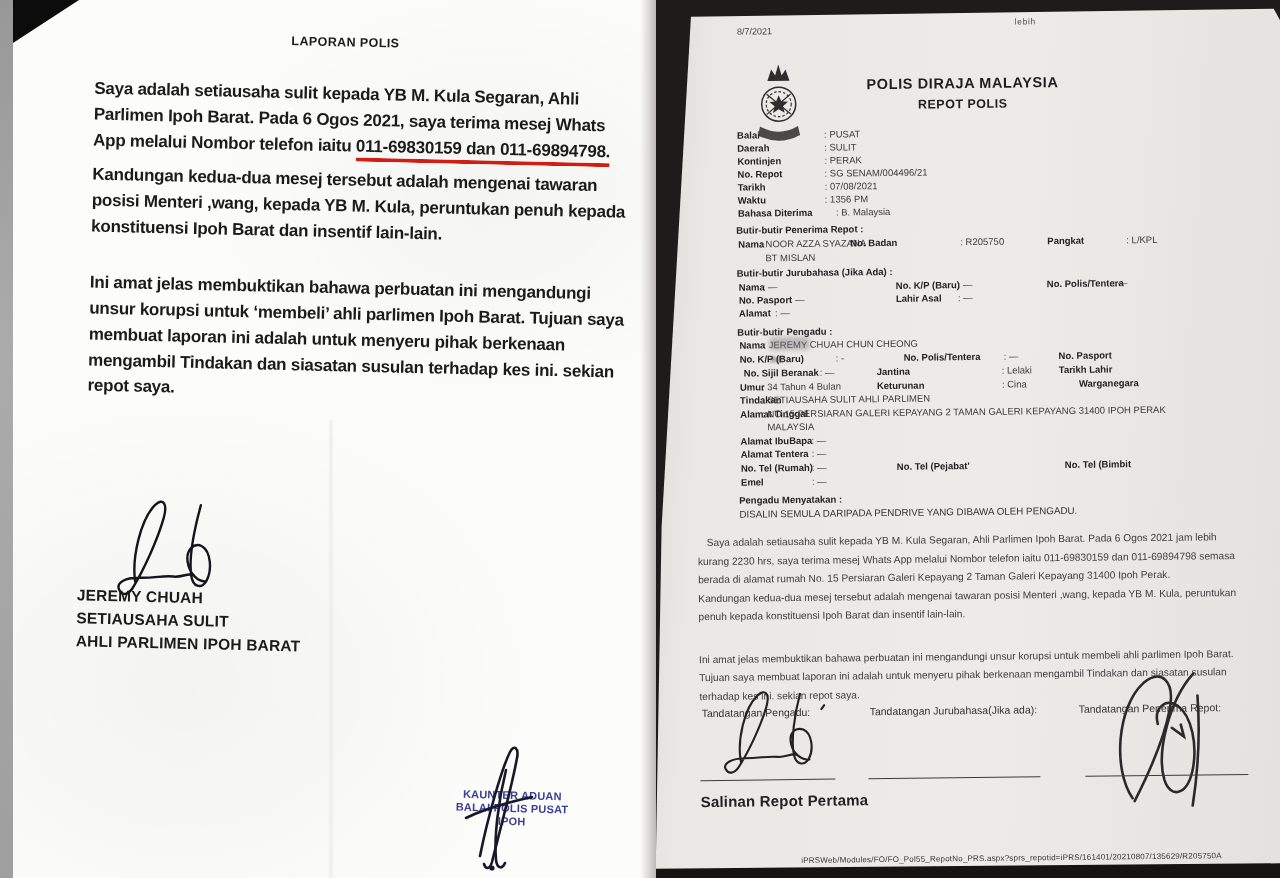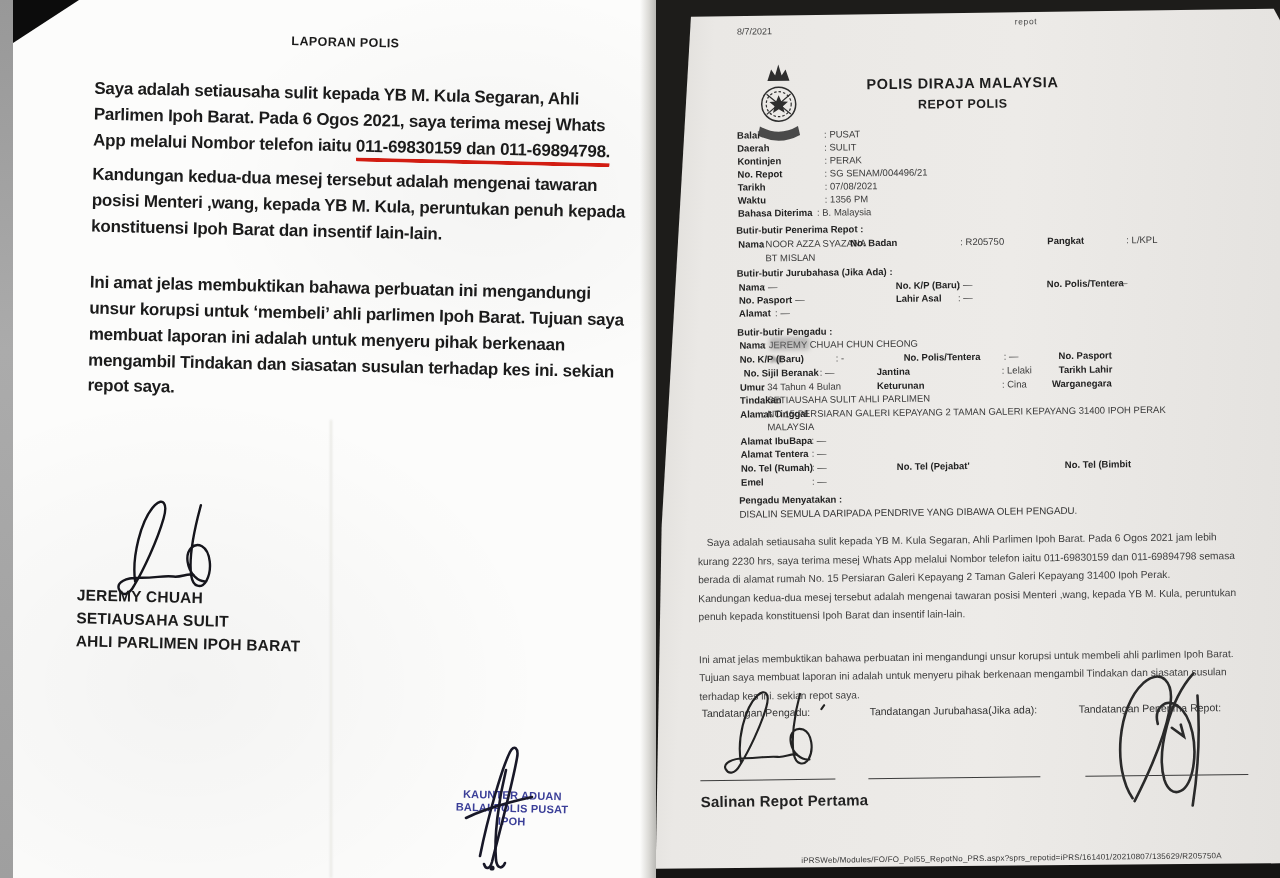--- a/index.html
+++ b/index.html
@@ -121,21 +121,21 @@
     </svg>
 
     <div class="left-edge-shadow"></div>
   </div>
 
   <div class="right-photo">
     <div class="right-paper"></div>
 
     <div class="right-content">
       <div class="rdate">8/7/2021</div>
-      <div class="iprs">repot</div>
+      <div class="iprs">lebih</div>
 
       <svg class="crest" width="58" height="90" viewBox="0 0 58 90">
         <g stroke="#2e2e2e" fill="none" stroke-width="1.5">
           <path d="M19 18 l3 -9 l4 6 l3 -10 l3 10 l4 -6 l3 9 z" fill="#2e2e2e"></path>
           <circle cx="29" cy="42" r="17"></circle>
           <circle cx="29" cy="42" r="12.5" stroke-dasharray="2.5 2" stroke-width="1.2"></circle>
           <path d="M17 32 L41 52 M41 32 L17 52" stroke-width="1.2"></path>
           <path d="M29 33 l2.6 6.2 6.7 0.5 -5.1 4.4 1.6 6.6 -5.8 -3.6 -5.8 3.6 1.6 -6.6 -5.1 -4.4 6.7 -0.5 z" fill="#2e2e2e" stroke="none"></path>
           <path d="M10 64 q19 11 38 0 l2 9 q-21 11 -42 0 z" fill="#2e2e2e" opacity="0.85" stroke="none"></path>
         </g>
@@ -163,21 +163,21 @@
       <div class="rrow" style="top:179px">
           <span class="lb" style="left:44px">Tarikh</span>
           <span class="vl" style="left:131px">: 07/08/2021</span>
         </div>
       <div class="rrow" style="top:192px">
           <span class="lb" style="left:44px">Waktu</span>
           <span class="vl" style="left:131px">: 1356 PM</span>
         </div>
       <div class="rrow" style="top:205px">
           <span class="lb" style="left:44px">Bahasa Diterima</span>
-          <span class="vl" style="left:123px">: B. Malaysia</span>
+          <span class="vl" style="left:142px">: B. Malaysia</span>
         </div>
 
       <div class="sect" style="top:222px">Butir-butir Penerima Repot :</div>
       <div class="rrow" style="top:236px">
         <span class="lb" style="left:44px">Nama</span>
         <span class="vl" style="left:66px">: NOOR AZZA SYAZANA</span>
         <span class="lb" style="left:156px">No. Badan</span>
         <span class="vl" style="left:266px">: R205750</span>
         <span class="lb" style="left:353px">Pangkat</span>
         <span class="vl" style="left:432px">: L/KPL</span>
@@ -225,21 +225,21 @@
         <span class="vl" style="left:124px">: —</span>
         <span class="lb" style="left:181px">Jantina</span>
         <span class="vl" style="left:306px">: Lelaki</span>
         <span class="lb" style="left:363px">Tarikh Lahir</span>
       </div>
       <div class="rrow" style="top:379px">
         <span class="lb" style="left:44px">Umur</span>
         <span class="vl" style="left:66px">: 34 Tahun 4 Bulan</span>
         <span class="lb" style="left:181px">Keturunan</span>
         <span class="vl" style="left:306px">: Cina</span>
-        <span class="lb" style="left:356px">Warganegara</span>
+        <span class="lb" style="left:383px">Warganegara</span>
       </div>
       <div class="rrow" style="top:392px">
         <span class="lb" style="left:44px">Tindakan</span>
         <span class="vl" style="left:66px">: SETIAUSAHA SULIT AHLI PARLIMEN</span>
       </div>
       <div class="rrow" style="top:406px">
         <span class="lb" style="left:44px">Alamat Tinggal</span>
         <span class="vl" style="left:66px">: NO 15 PERSIARAN GALERI KEPAYANG 2 TAMAN GALERI KEPAYANG 31400 IPOH PERAK</span>
       </div>
       <div class="rrow" style="top:419px">

